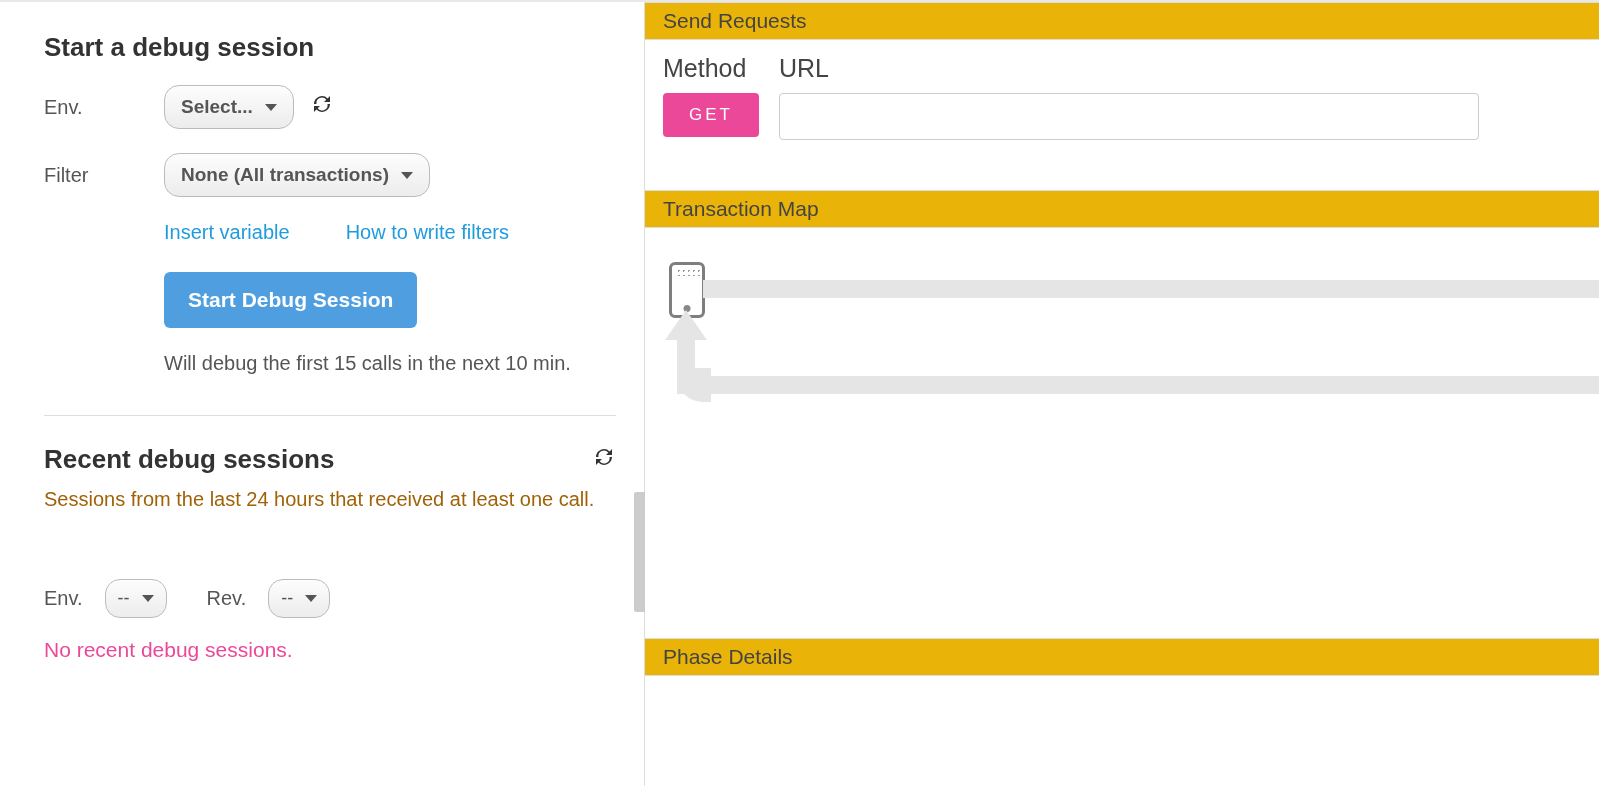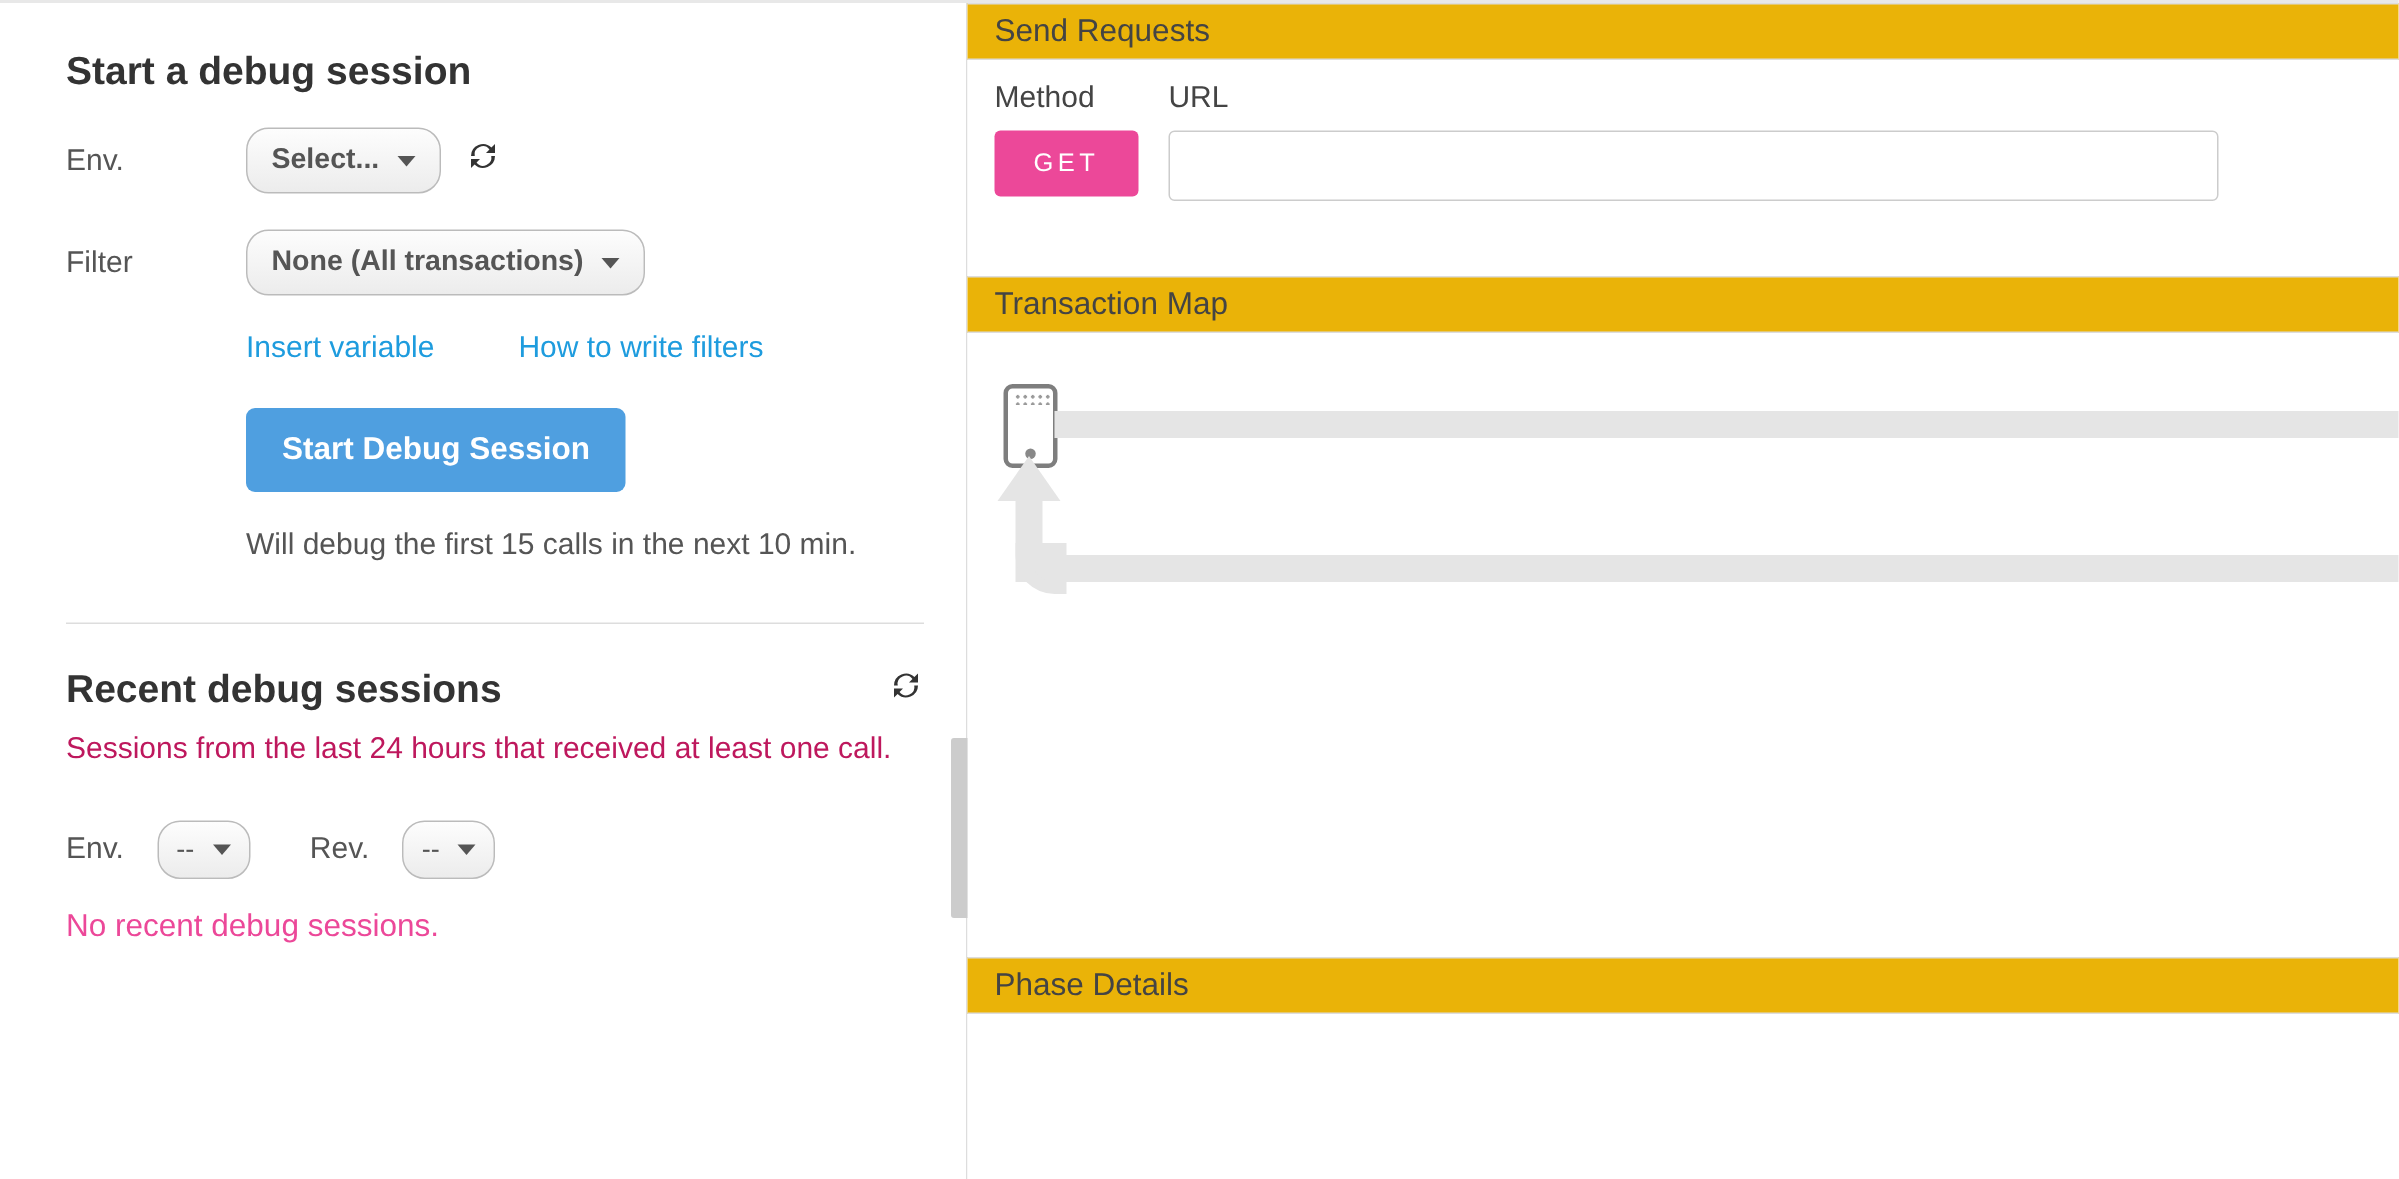--- a/index.html
+++ b/index.html
@@ -126,23 +126,23 @@
     align-items: center;
     justify-content: space-between;
   }
   .recent-title {
     font-size: 26px;
     font-weight: bold;
     color: #333;
   }
   .recent-desc {
     font-size: 20px;
-    color: #be185d;
+    color: #a16207;
     margin-top: 8px;
-    margin-bottom: 32px;
+    margin-bottom: 64px;
     line-height: 1.6;
   }
   .recent-filters {
     display: flex;
     align-items: center;
     gap: 40px;
     margin-bottom: 20px;
   }
   .recent-filters .form-label {
     width: auto;
@@ -163,21 +163,21 @@
     border-top: 1px solid #ddd;
   }
   .send-requests-body {
     padding: 14px 18px 50px 18px;
   }
   .sr-row {
     display: flex;
     gap: 20px;
   }
   .sr-col-label {
-    font-size: 20px;
+    font-size: 25px;
     color: #444;
     margin-bottom: 10px;
   }
   .method-btn {
     background: #ec4899;
     color: #fff;
     font-size: 17px;
     letter-spacing: 3px;
     font-weight: 500;
     padding: 12px 26px;

